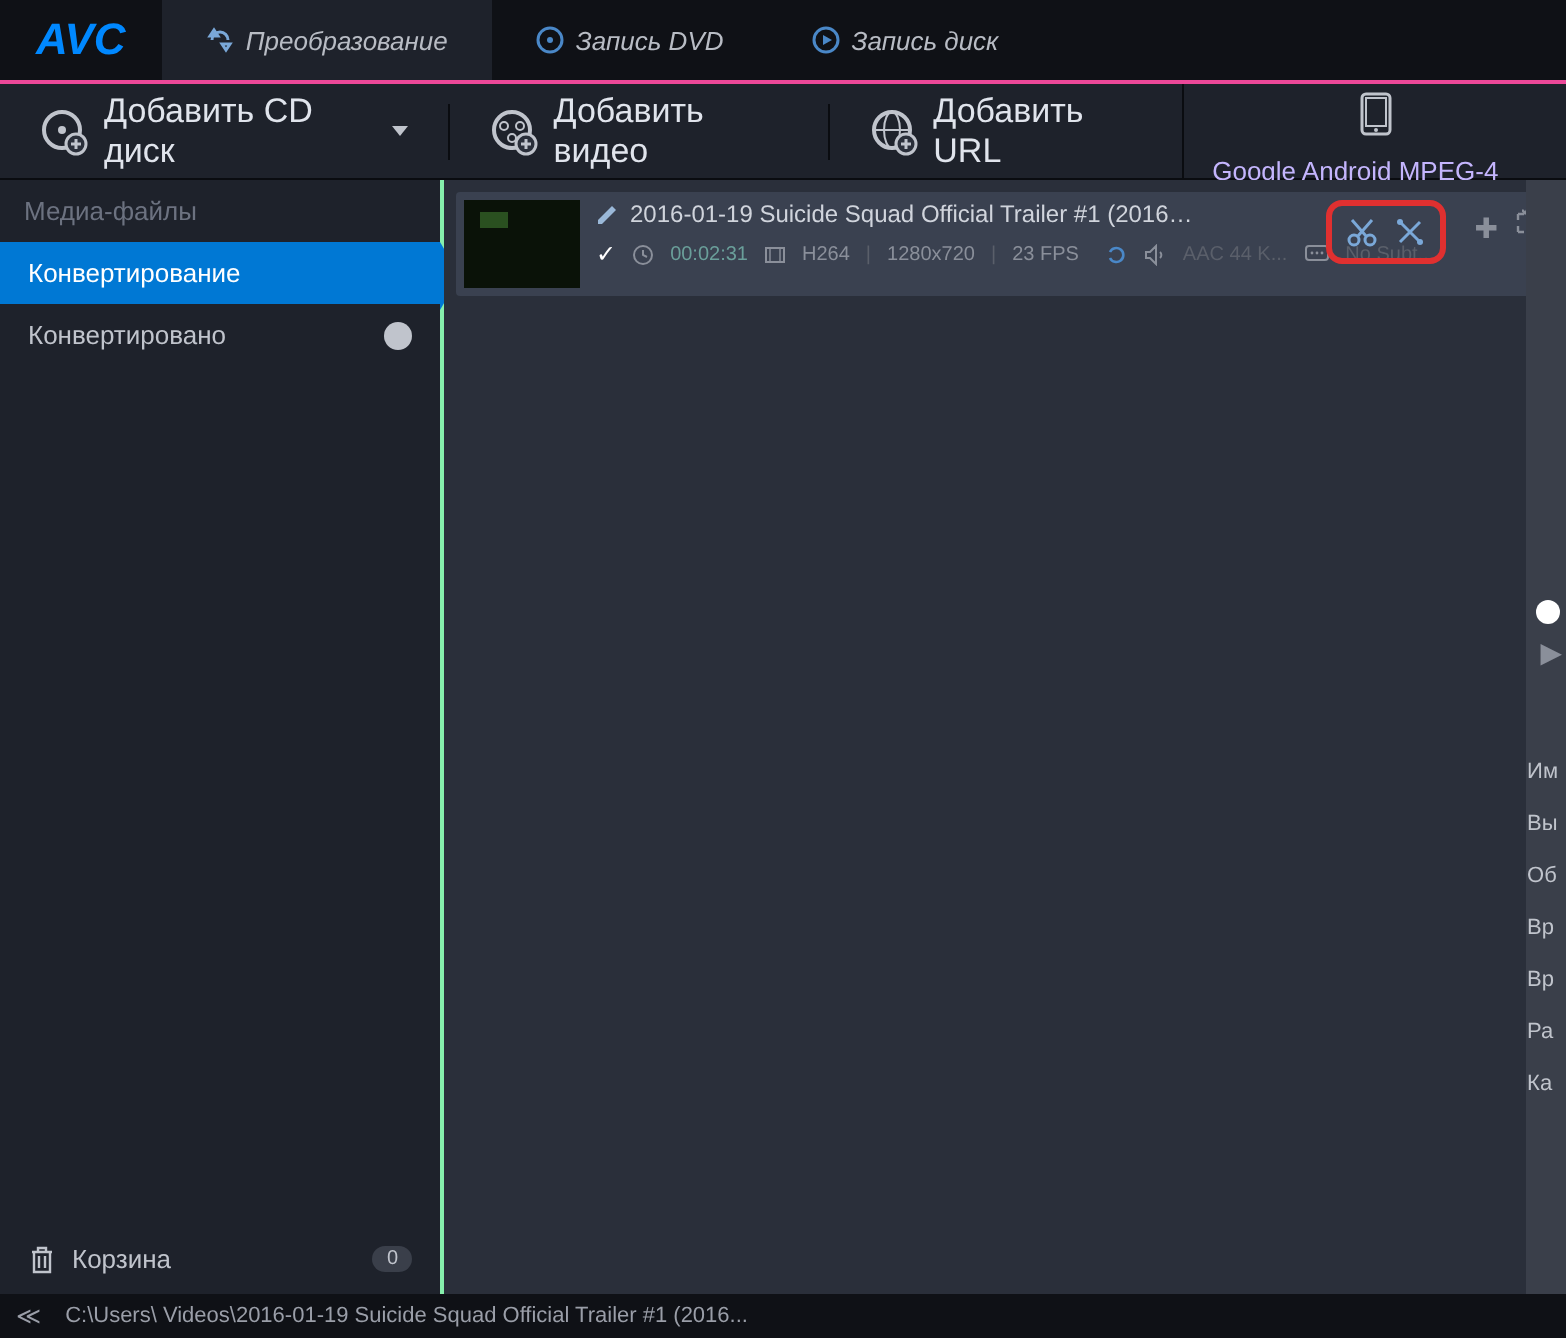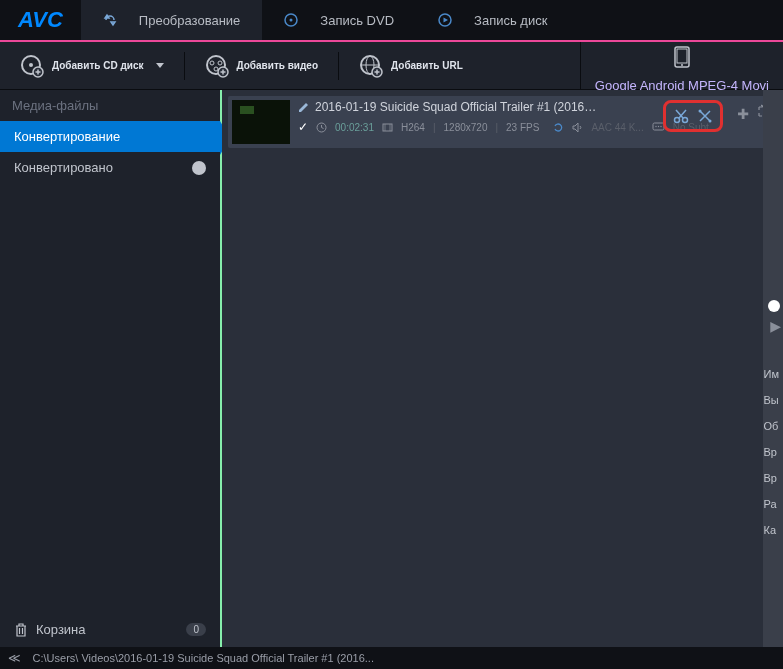--- a/index.html
+++ b/index.html
@@ -1,25 +1,25 @@
 <!DOCTYPE html>
 <html><head>
 <meta charset="utf-8">
 <style>
 * { margin: 0; padding: 0; box-sizing: border-box; font-family: Arial, sans-serif; }
 body { background: #1a1d24; color: #c0c4cc; width: 783px; height: 669px; overflow: hidden; position: relative; }
 
 .topbar { height: 42px; background: #0f1116; display: flex; align-items: stretch; border-bottom: 2px solid #ec4899; }
 .logo { color: #0088ff; font-weight: bold; font-size: 22px; font-style: italic; padding: 8px 18px; display: flex; align-items: center; }
-.tab { display: flex; align-items: center; gap: 22px; padding: 16px 22px; font-size: 13px; color: #b8bcc4; cursor: pointer; position: relative; }
+.tab { display: flex; align-items: center; gap: 6px; padding: 16px 22px; font-size: 13px; color: #b8bcc4; cursor: pointer; position: relative; font-style: italic; }
 .tab.active { background: #1e222b; }
 .tab-icon { width: 14px; height: 14px; display: inline-flex; align-items: center; justify-content: center; }
 
 .toolbar { height: 48px; background: #1e222b; display: flex; align-items: center; padding-left: 8px; gap: 8px; border-bottom: 1px solid #0a0c10; }
-.tbtn { display: flex; align-items: center; gap: 8px; padding: 6px 12px; color: #e0e4ec; font-size: 10px; font-weight: bold; cursor: pointer; border-radius: 3px; }
+.tbtn { display: flex; align-items: center; gap: 8px; padding: 6px 12px; color: #e0e4ec; font-size: 17px; font-weight: normal; cursor: pointer; border-radius: 3px; }
 .tbtn-icon { width: 24px; height: 24px; display: inline-flex; align-items: center; justify-content: center; }
 .caret-down { width: 0; height: 0; border-left: 4px solid transparent; border-right: 4px solid transparent; border-top: 5px solid #c0c4cc; margin-left: 4px; }
 .divider { width: 1px; height: 28px; background: #0a0c10; }
 
 .profile-btn { margin-left: auto; display: flex; align-items: center; gap: 10px; padding: 4px 14px; font-size: 13px; color: #c4b5fd; cursor: pointer; border-left: 1px solid #0a0c10; height: 100%; flex-direction: column; }
 
 .main { display: flex; height: calc(100% - 42px - 48px - 22px); }
 .sidebar { width: 222px; background: #1e222b; display: flex; flex-direction: column; border-right: 2px solid #86efac; }
 .sb-header { padding: 8px 12px; font-size: 13px; color: #6c7280; }
 .sb-item { display: flex; align-items: center; justify-content: space-between; padding: 8px 14px; font-size: 13px; color: #c0c4cc; cursor: pointer; position: relative; }
@@ -42,21 +42,21 @@
 .check-icon { color: #fff; font-size: 12px; }
 
 .edit-group { position: absolute; right: 54px; top: 4px; display: flex; gap: 2px; border: 3px solid #e03030; border-radius: 8px; padding: 2px 4px; }
 .edit-btn { width: 22px; height: 22px; display: flex; align-items: center; justify-content: center; cursor: pointer; color: #7aa8d8; }
 .add-btn { position: absolute; right: 28px; top: 10px; color: #8a8f9a; cursor: pointer; font-size: 14px; }
 .expand-btn { position: absolute; right: 8px; top: 10px; color: #8a8f9a; cursor: pointer; }
 
 .right-panel { position: absolute; right: 0; top: 0; bottom: 0; width: 20px; background: #3a3f4a; }
 .rp-dot { width: 12px; height: 12px; background: #fff; border-radius: 50%; position: absolute; right: 3px; top: 210px; }
 .rp-play { position: absolute; right: 2px; top: 228px; color: #8a8f9a; font-size: 14px; }
-.rp-labels { position: absolute; right: 0; top: 276px; display: flex; flex-direction: column; gap: 10px; font-size: 11px; color: #c0c4cc; }
+.rp-labels { position: absolute; right: 0; top: 288px; display: flex; flex-direction: column; gap: 10px; font-size: 11px; color: #c0c4cc; }
 .rp-labels span { padding: 2px 4px; white-space: nowrap; }
 
 .statusbar { height: 22px; background: #0f1116; display: flex; align-items: center; padding: 0 8px; font-size: 11px; color: #9a9ea8; gap: 12px; }
 .collapse-btn { color: #9a9ea8; cursor: pointer; font-size: 12px; }
 
 svg { display: block; }
 </style>
 </head>
 <body>
 

